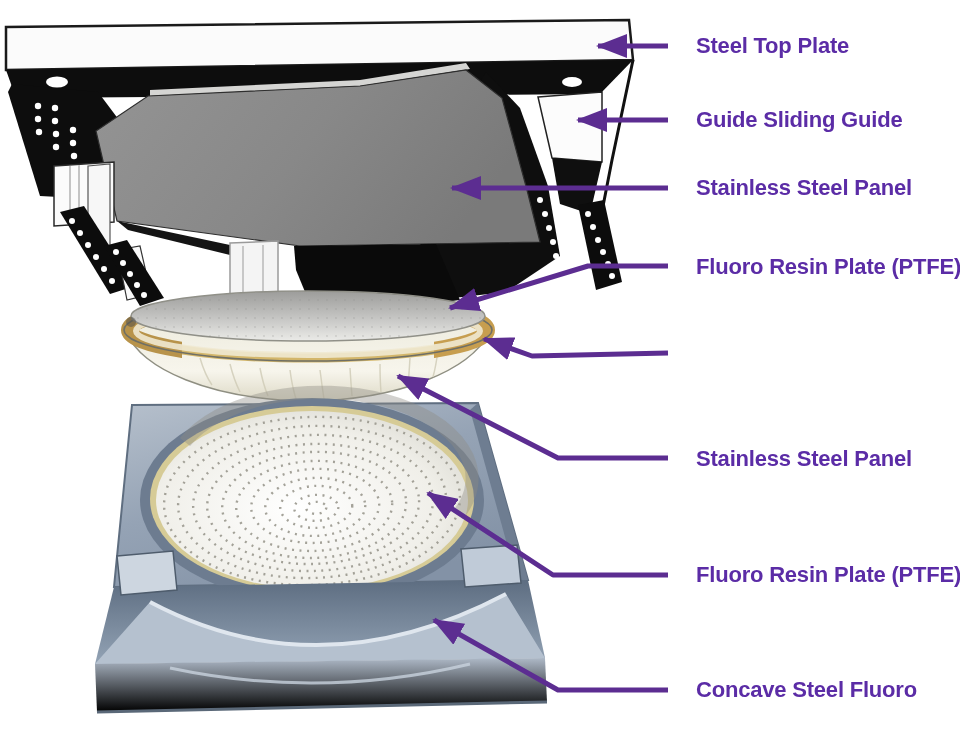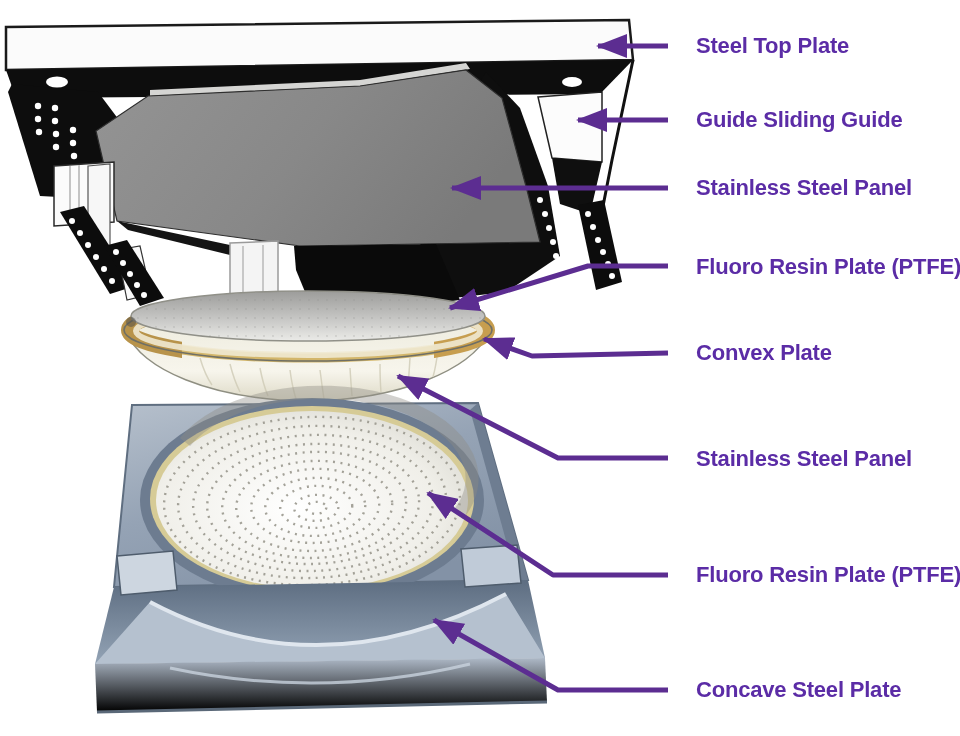--- a/index.html
+++ b/index.html
@@ -230,17 +230,16 @@
     <polyline points="668,458 558,458 398,376" marker-end="url(#ah)"></polyline>
     <polyline points="668,575 553,575 428,493" marker-end="url(#ah)"></polyline>
     <polyline points="668,690 558,690 434,620" marker-end="url(#ah)"></polyline>
   </g>
 </svg>
 
   <div class="callout-label" style="top:46px">Steel Top Plate</div>
   <div class="callout-label" style="top:120px">Guide Sliding Guide</div>
   <div class="callout-label" style="top:188px">Stainless Steel Panel</div>
   <div class="callout-label" style="top:267px">Fluoro Resin Plate (PTFE)</div>
-  <div class="callout-label" style="top:353px">Convex Plate</div>
   <div class="callout-label" style="top:459px">Stainless Steel Panel</div>
   <div class="callout-label" style="top:575px">Fluoro Resin Plate (PTFE)</div>
-  <div class="callout-label" style="top:690px">Concave Steel Plate</div>
+  <div class="callout-label" style="top:690px">Concave Steel Fluoro</div>
 </div>
 
 </body></html>

